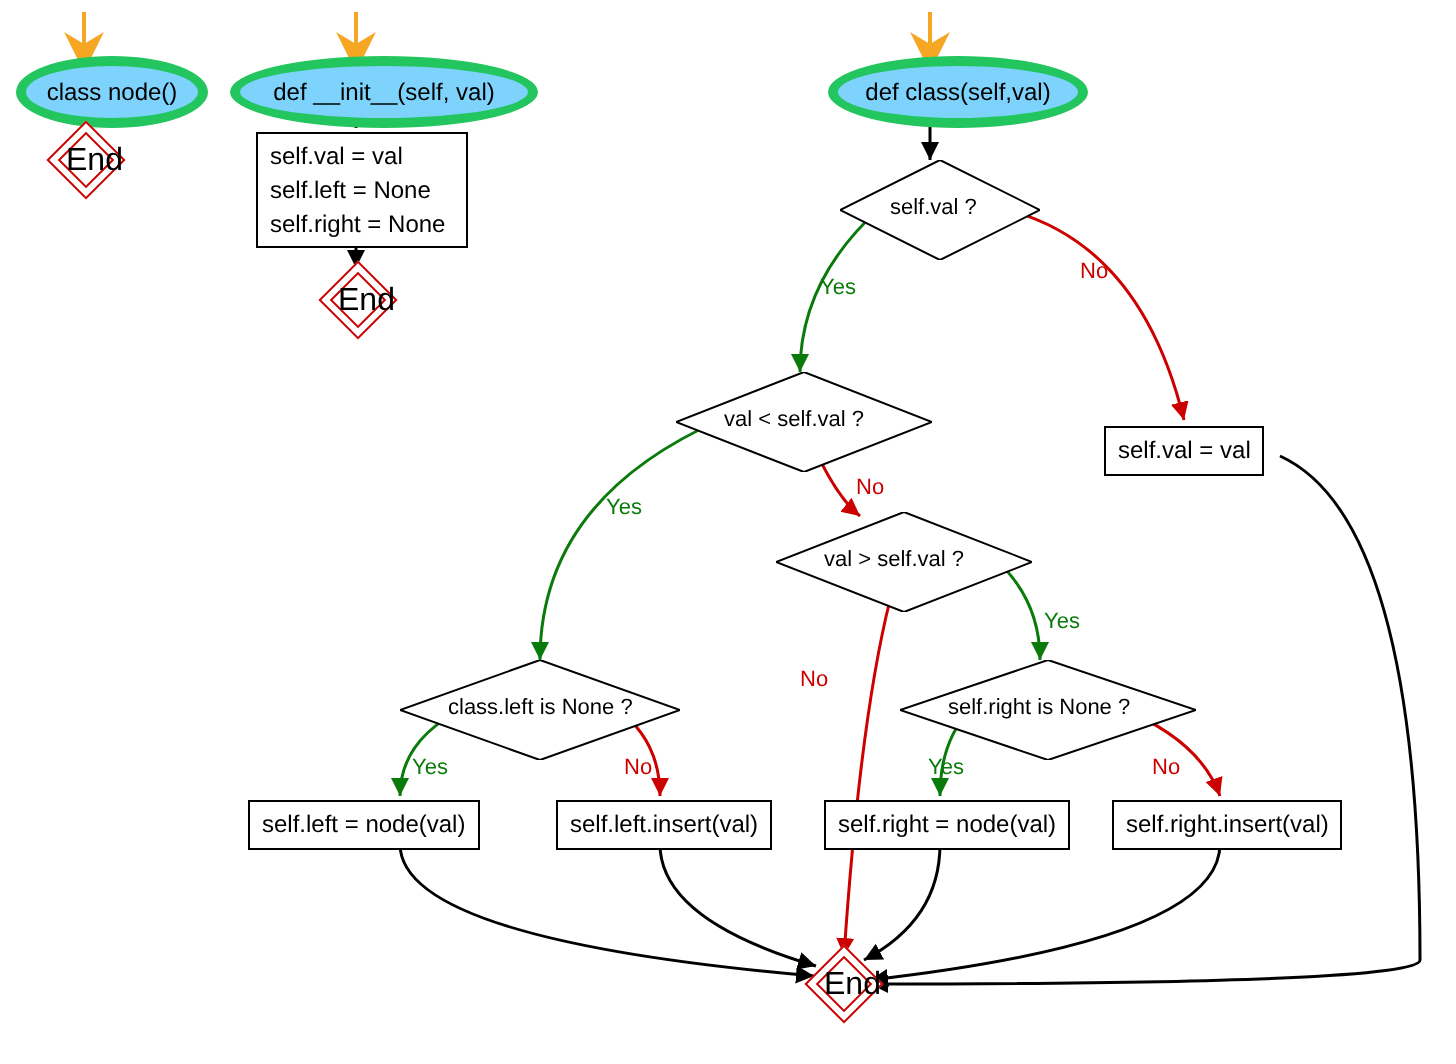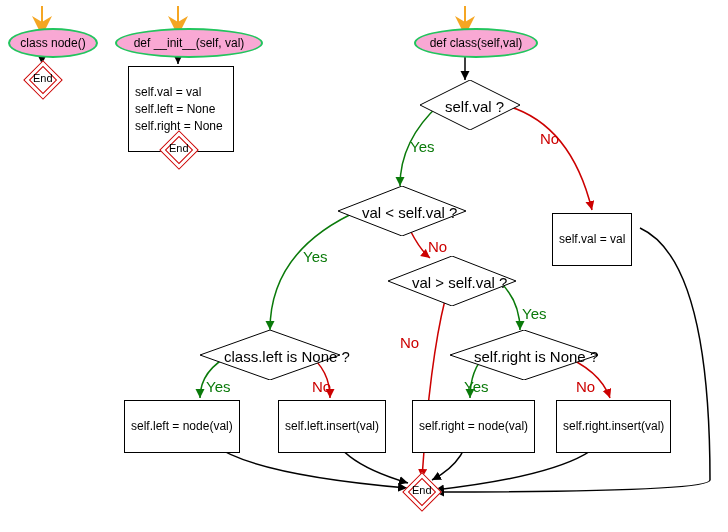--- a/index.html
+++ b/index.html
@@ -1,23 +1,23 @@
 <!DOCTYPE html>
 <html><head>
 <meta charset="utf-8">
 <style>
 body{margin:0;padding:0;background:#fff;font:12px sans-serif;width:728px;height:532px;position:relative}
 svg{position:absolute;top:0;left:0}
-.box{position:absolute;border:1px solid #000;background:#fff;padding:17px 6px;text-align:center;white-space:pre-line;line-height:1.4}
-.ell{position:absolute;border:2px solid #22c55e;background:#f9a8d4;border-radius:50%;display:flex;align-items:center;justify-content:center;padding:2px 8px}
+.box{position:absolute;border:1px solid #000;background:#fff;padding:3px 6px;text-align:center;white-space:pre-line;line-height:1.4}
+.ell{position:absolute;border:5px solid #22c55e;background:#7dd3fc;border-radius:50%;display:flex;align-items:center;justify-content:center;padding:2px 8px}
 .dia-end{position:absolute}
 .dia-end .outer{width:26px;height:26px;border:1px solid #c00;background:#fff;transform:rotate(45deg);position:absolute;top:0;left:0}
 .dia-end .inner{width:18px;height:18px;border:1px solid #c00;background:#fff;transform:rotate(45deg);position:absolute;top:4px;left:4px}
-.dia-end .t{position:absolute;top:6px;left:4px;font-size:11px}
-.lbl{position:absolute;font-size:15px}
+.dia-end .t{position:absolute;top:6px;left:4px;font-size:16px}
+.lbl{position:absolute;font-size:11px}
 .yes{color:#0a7a0a}
 .no{color:#c00}
 </style>
 </head>
 <body>
 
 <svg width="728" height="532">
 <defs>
 <marker id="ab" markerWidth="8" markerHeight="8" refX="6" refY="3" orient="auto">
         <path d="M0,0 L6,3 L0,6 Z" fill="#000"></path>

